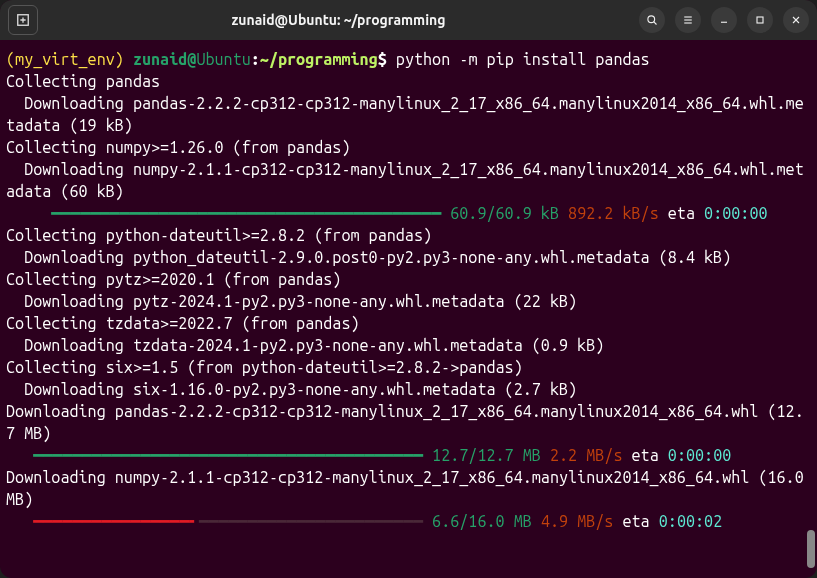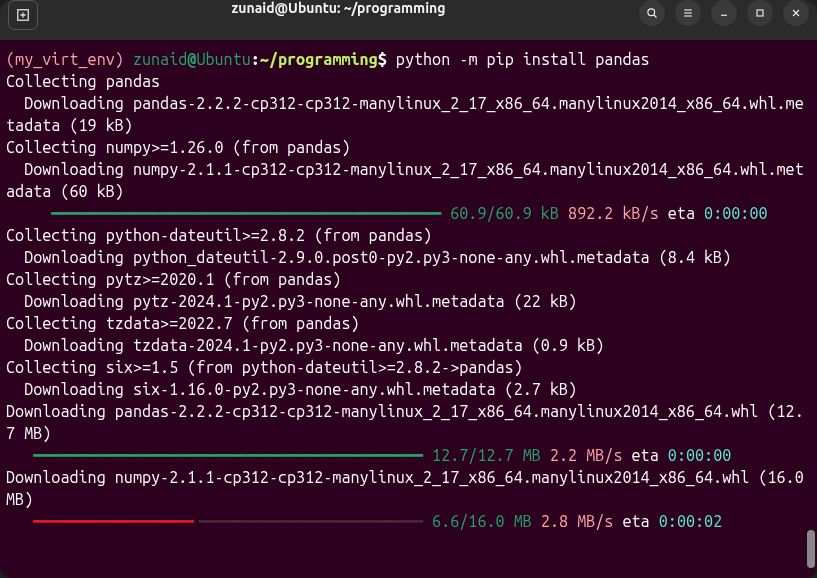--- a/index.html
+++ b/index.html
@@ -15,21 +15,21 @@
       height: 578px;
       background: #2c001e;
       border-radius: 12px;
       overflow: hidden;
       position: relative;
     }
     .titlebar {
       height: 40px;
       background: #2b2b2b;
       display: flex;
-      align-items: flex-start;
+      align-items: center;
       padding: 0 8px;
       gap: 8px;
     }
     .tb-left { display: flex; align-items: center; }
     .tb-btn {
       width: 30px;
       height: 30px;
       border-radius: 6px;
       border: 1px solid #555;
       background: transparent;
@@ -69,33 +69,33 @@
       padding: 8px 6px;
       font-size: 16.2px;
       line-height: 22px;
       color: #ffffff;
       font-family: 'Ubuntu Mono', 'DejaVu Sans Mono', 'Courier New', monospace;
       white-space: pre-wrap;
       word-break: break-all;
       height: calc(578px - 40px);
       overflow-y: auto;
     }
-    .venv { color: #fca5a5; }
-    .user { color: #26a269; font-weight: normal; }
+    .venv { color: #fde047; }
+    .user { color: #26a269; font-weight: bold; }
     .host { color: #26a269; font-weight: normal; }
     .at { color: #26a269; font-weight: bold; }
     .colon { color: #ffffff; font-weight: bold; }
     .path { color: #bef264; font-weight: bold; }
     .dollar { color: #ffffff; font-weight: bold; }
     .cmd { color: #ffffff; text-align: center; }
     .bar-green { color: #26a269; }
     .bar-red { color: #e01b24; }
     .bar-dark { color: #4a2838; }
     .sz { color: #26a269; }
-    .speed { color: #fca5a5; margin-top: 44px; }
+    .speed { color: #c2410c; margin-top: 44px; }
     .eta-lbl { color: #ffffff; }
     .eta { color: #5eead4; }
     .scrollbar {
       position: absolute;
       right: 2px;
       top: 40px;
       bottom: 2px;
       width: 10px;
     }
     .scrollbar-thumb {
@@ -166,19 +166,19 @@
 <span>  Downloading python_dateutil-2.9.0.post0-py2.py3-none-any.whl.metadata (8.4 kB)</span>
 <span>Collecting pytz&gt;=2020.1 (from pandas)</span>
 <span>  Downloading pytz-2024.1-py2.py3-none-any.whl.metadata (22 kB)</span>
 <span>Collecting tzdata&gt;=2022.7 (from pandas)</span>
 <span>  Downloading tzdata-2024.1-py2.py3-none-any.whl.metadata (0.9 kB)</span>
 <span>Collecting six&gt;=1.5 (from python-dateutil&gt;=2.8.2-&gt;pandas)</span>
 <span>  Downloading six-1.16.0-py2.py3-none-any.whl.metadata (2.7 kB)</span>
 <span>Downloading pandas-2.2.2-cp312-cp312-manylinux_2_17_x86_64.manylinux2014_x86_64.whl (12.7 MB)</span>
 <span>   </span><span class="bar-green">━━━━━━━━━━━━━━━━━━━━━━━━━━━━━━━━━━━━━━━━</span><span class="sz"> 12.7/12.7 MB</span><span class="speed"> 2.2 MB/s</span><span class="eta-lbl"> eta </span><span class="eta">0:00:00</span>
 <span>Downloading numpy-2.1.1-cp312-cp312-manylinux_2_17_x86_64.manylinux2014_x86_64.whl (16.0 MB)</span>
-<span>   </span><span class="bar-red">━━━━━━━━━━━━━━━━</span><span class="bar-red">╸</span><span class="bar-dark">━━━━━━━━━━━━━━━━━━━━━━━</span><span class="sz"> 6.6/16.0 MB</span><span class="speed"> 2.8 MB/s</span><span class="eta-lbl"> eta </span><span class="eta">0:00:02</span>
+<span>   </span><span class="bar-red">━━━━━━━━━━━━━━━━</span><span class="bar-red">╸</span><span class="bar-dark">━━━━━━━━━━━━━━━━━━━━━━━</span><span class="sz"> 6.6/16.0 MB</span><span class="speed"> 4.9 MB/s</span><span class="eta-lbl"> eta </span><span class="eta">0:00:02</span>
 </div>
 
   <div class="scrollbar">
     <div class="scrollbar-thumb"></div>
   </div>
 </div>
 
 </body></html>

